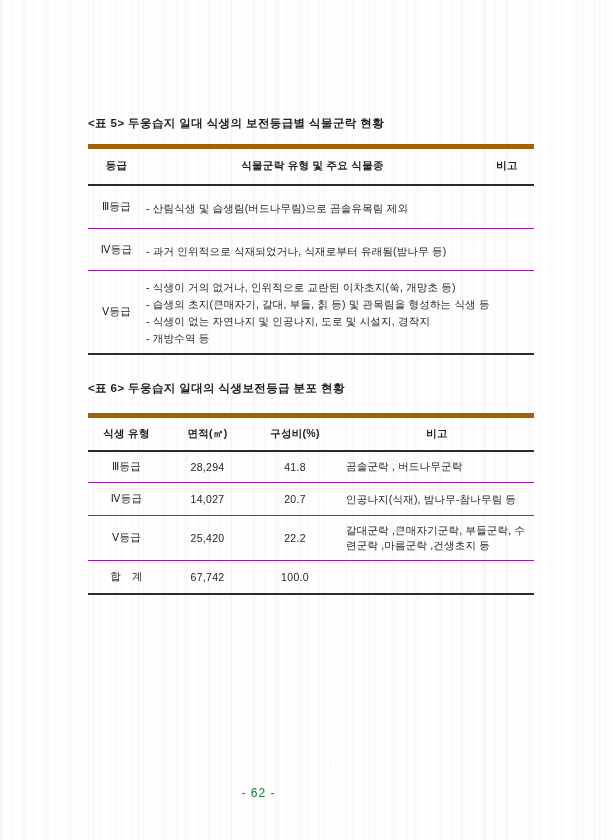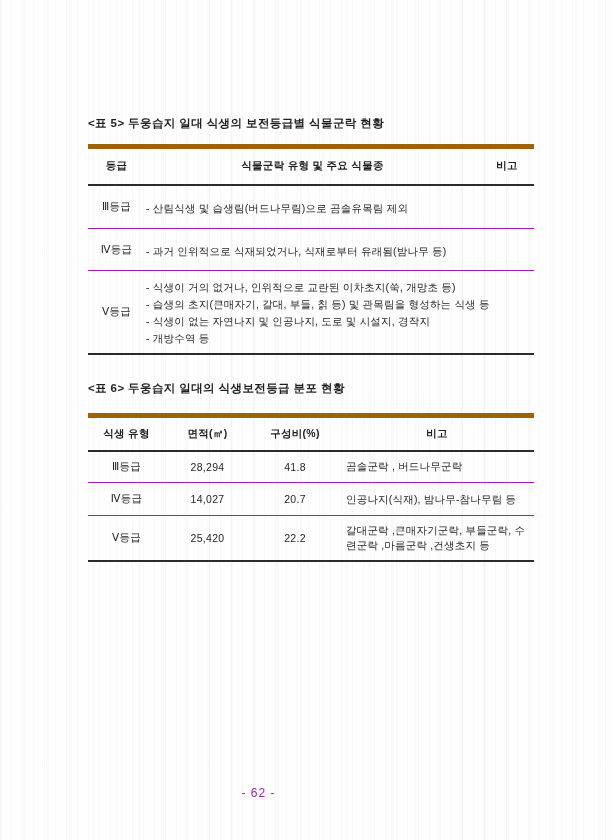--- a/index.html
+++ b/index.html
@@ -66,21 +66,21 @@
   #table6 .row-h32 { height: 32px; }
   #table6 .row-h33 { height: 33px; }
   #table6 .row-h45 { height: 45px; }
   #table6 td.note-cell { padding: 3px 4px 3px 6px; line-height: 15px; letter-spacing: 0.2px; }
 
   .page-number {
     position: absolute; top: 786px; left: 0;
     width: 517px;
     text-align: center;
     font-size: 12px;
-    color: #a21caf;
+    color: #15803d;
     letter-spacing: 1px;
   }
 </style>
 </head>
 <body>
 
 <p class="doc-title" id="title-table5">&lt;표 5&gt; 두웅습지 일대 식생의 보전등급별 식물군락 현황</p>
 
 <table class="doc-table" id="table5">
   <colgroup>
@@ -152,16 +152,22 @@
       <td class="cell-center">14,027</td>
       <td class="cell-center">20.7</td>
       <td class="cell-left note-cell">인공나지(식재), 밤나무-참나무림 등</td>
     </tr>
     <tr class="row-h45">
       <td class="cell-center">Ⅴ등급</td>
       <td class="cell-center">25,420</td>
       <td class="cell-center">22.2</td>
       <td class="cell-left note-cell">갈대군락 ,큰매자기군락, 부들군락, 수련군락 ,마름군락 ,건생초지 등</td>
     </tr>
+    <tr class="row-h33">
+      <td class="cell-center">합　계</td>
+      <td class="cell-center">67,742</td>
+      <td class="cell-center">100.0</td>
+      <td class="cell-left note-cell"></td>
+    </tr>
   </tbody>
 </table>
 
 <div class="page-number">- 62 -</div>
 
 </body></html>

